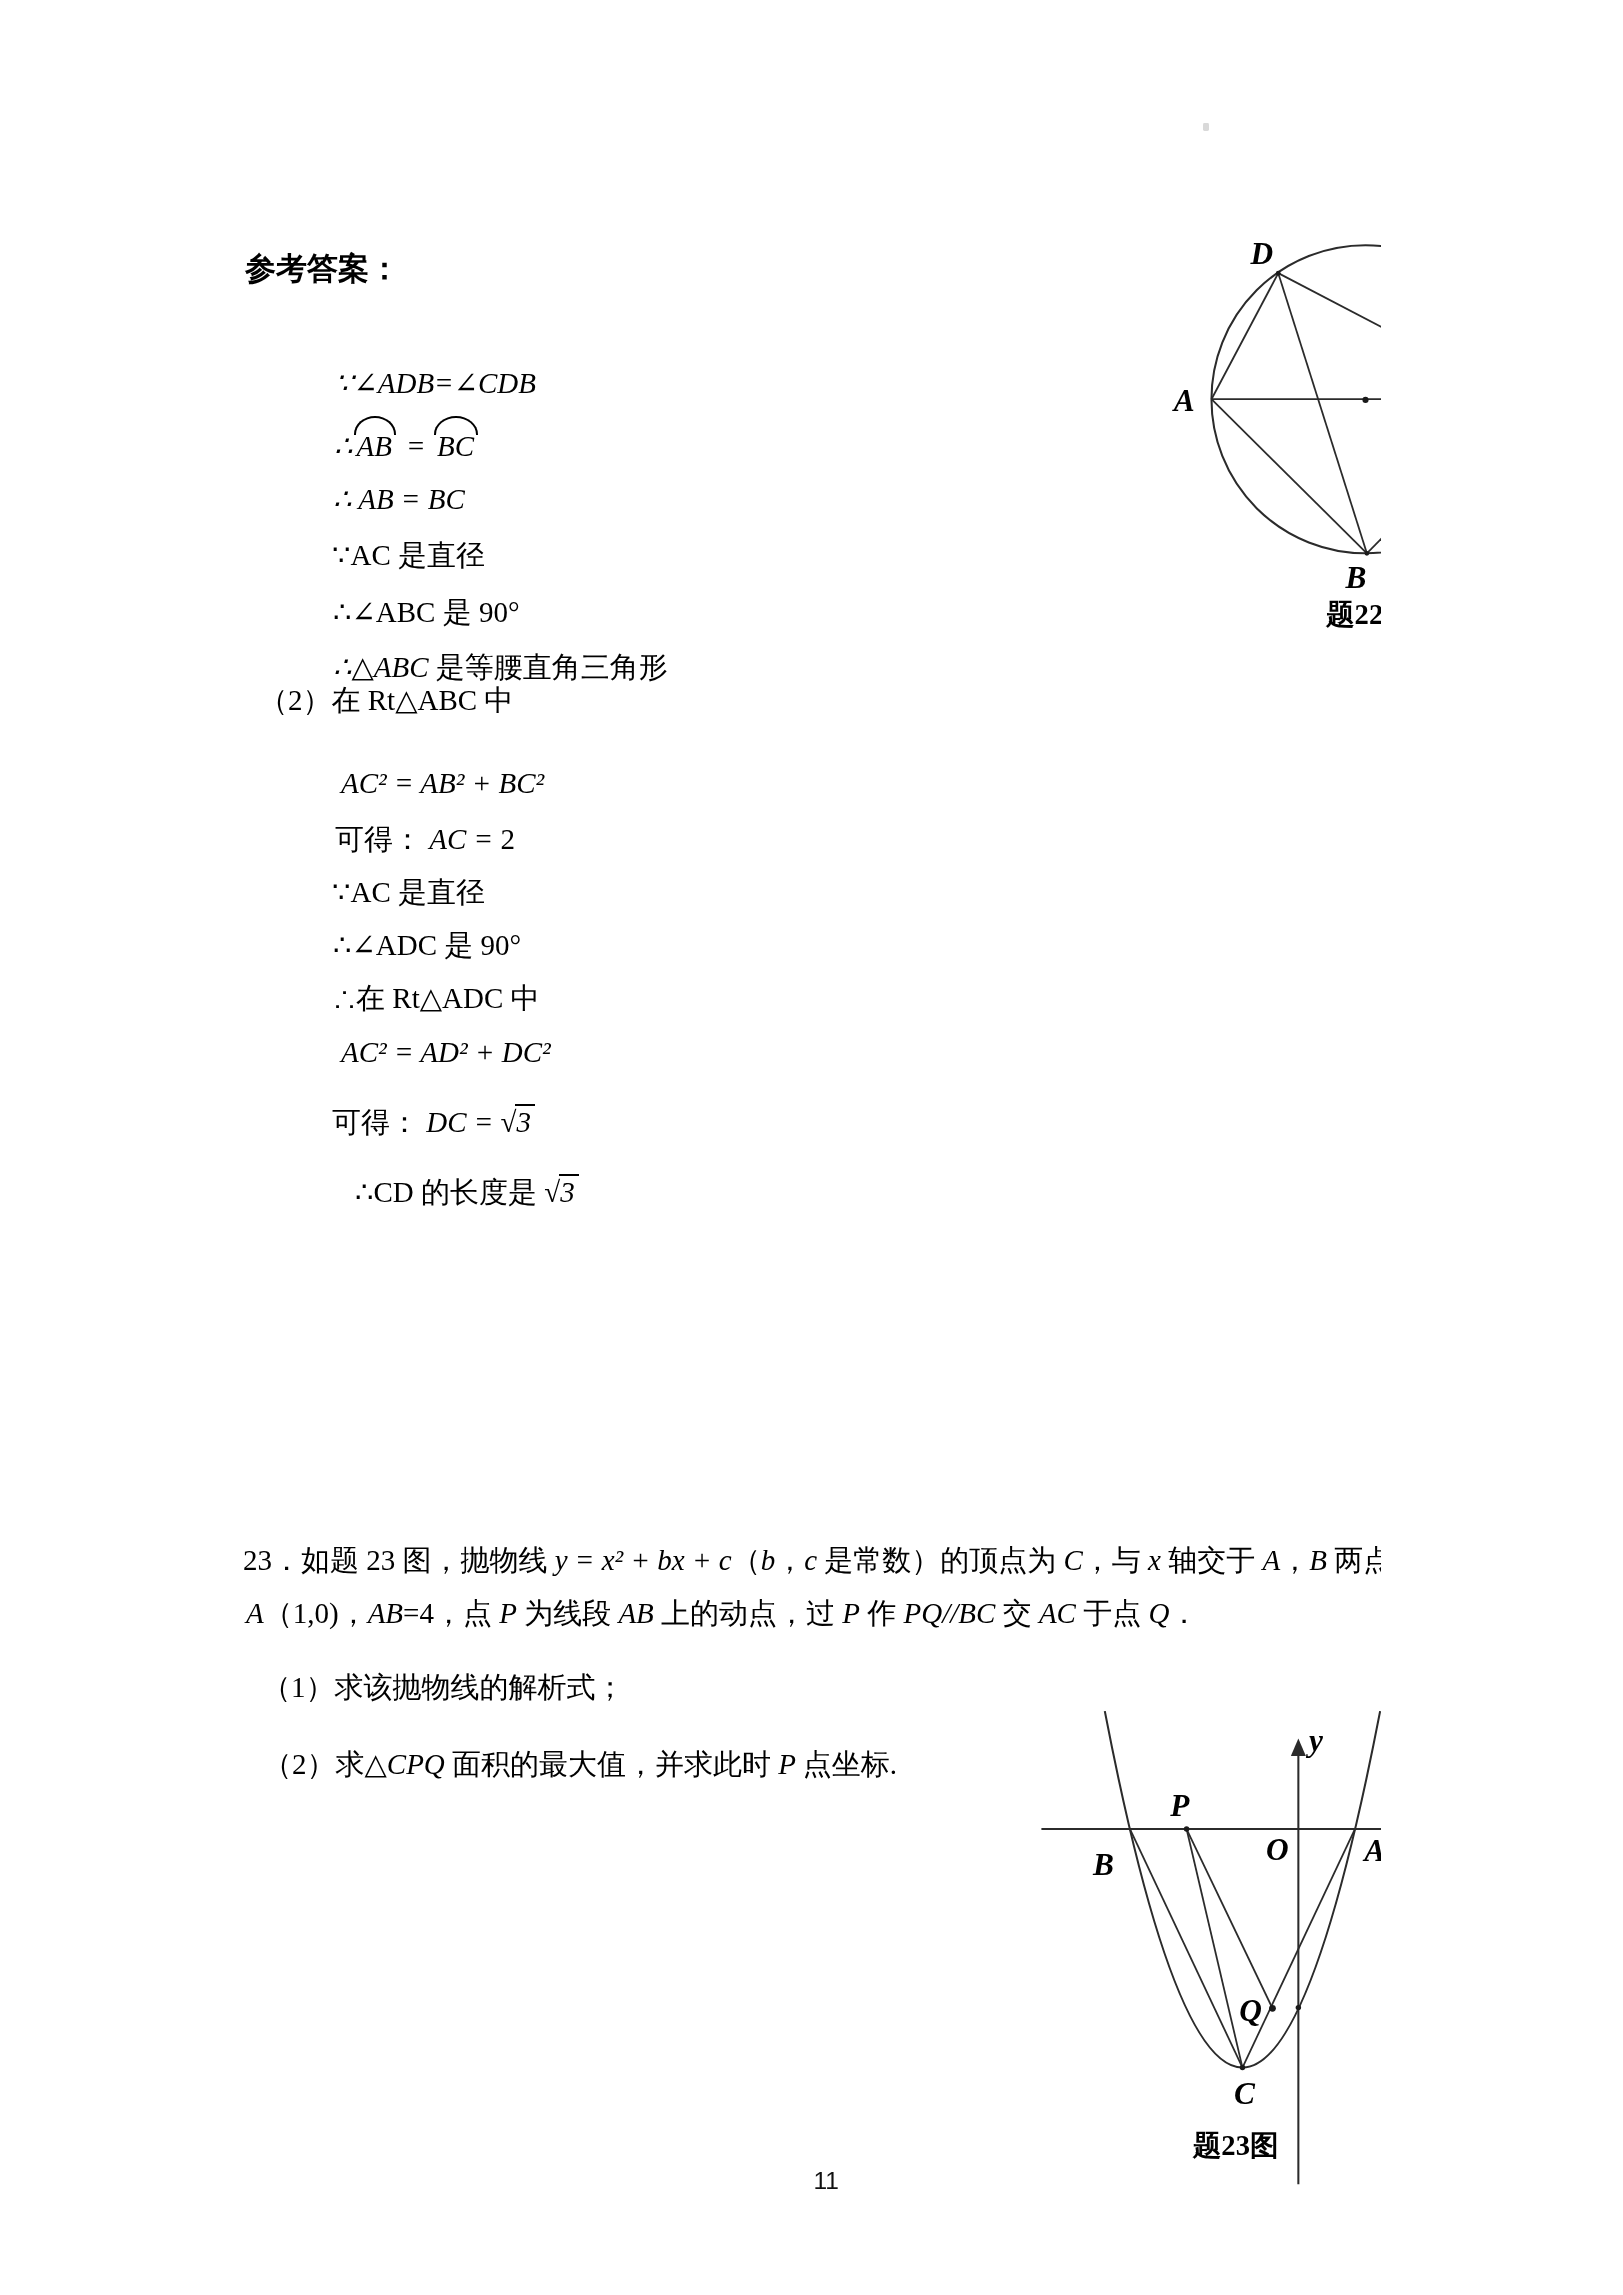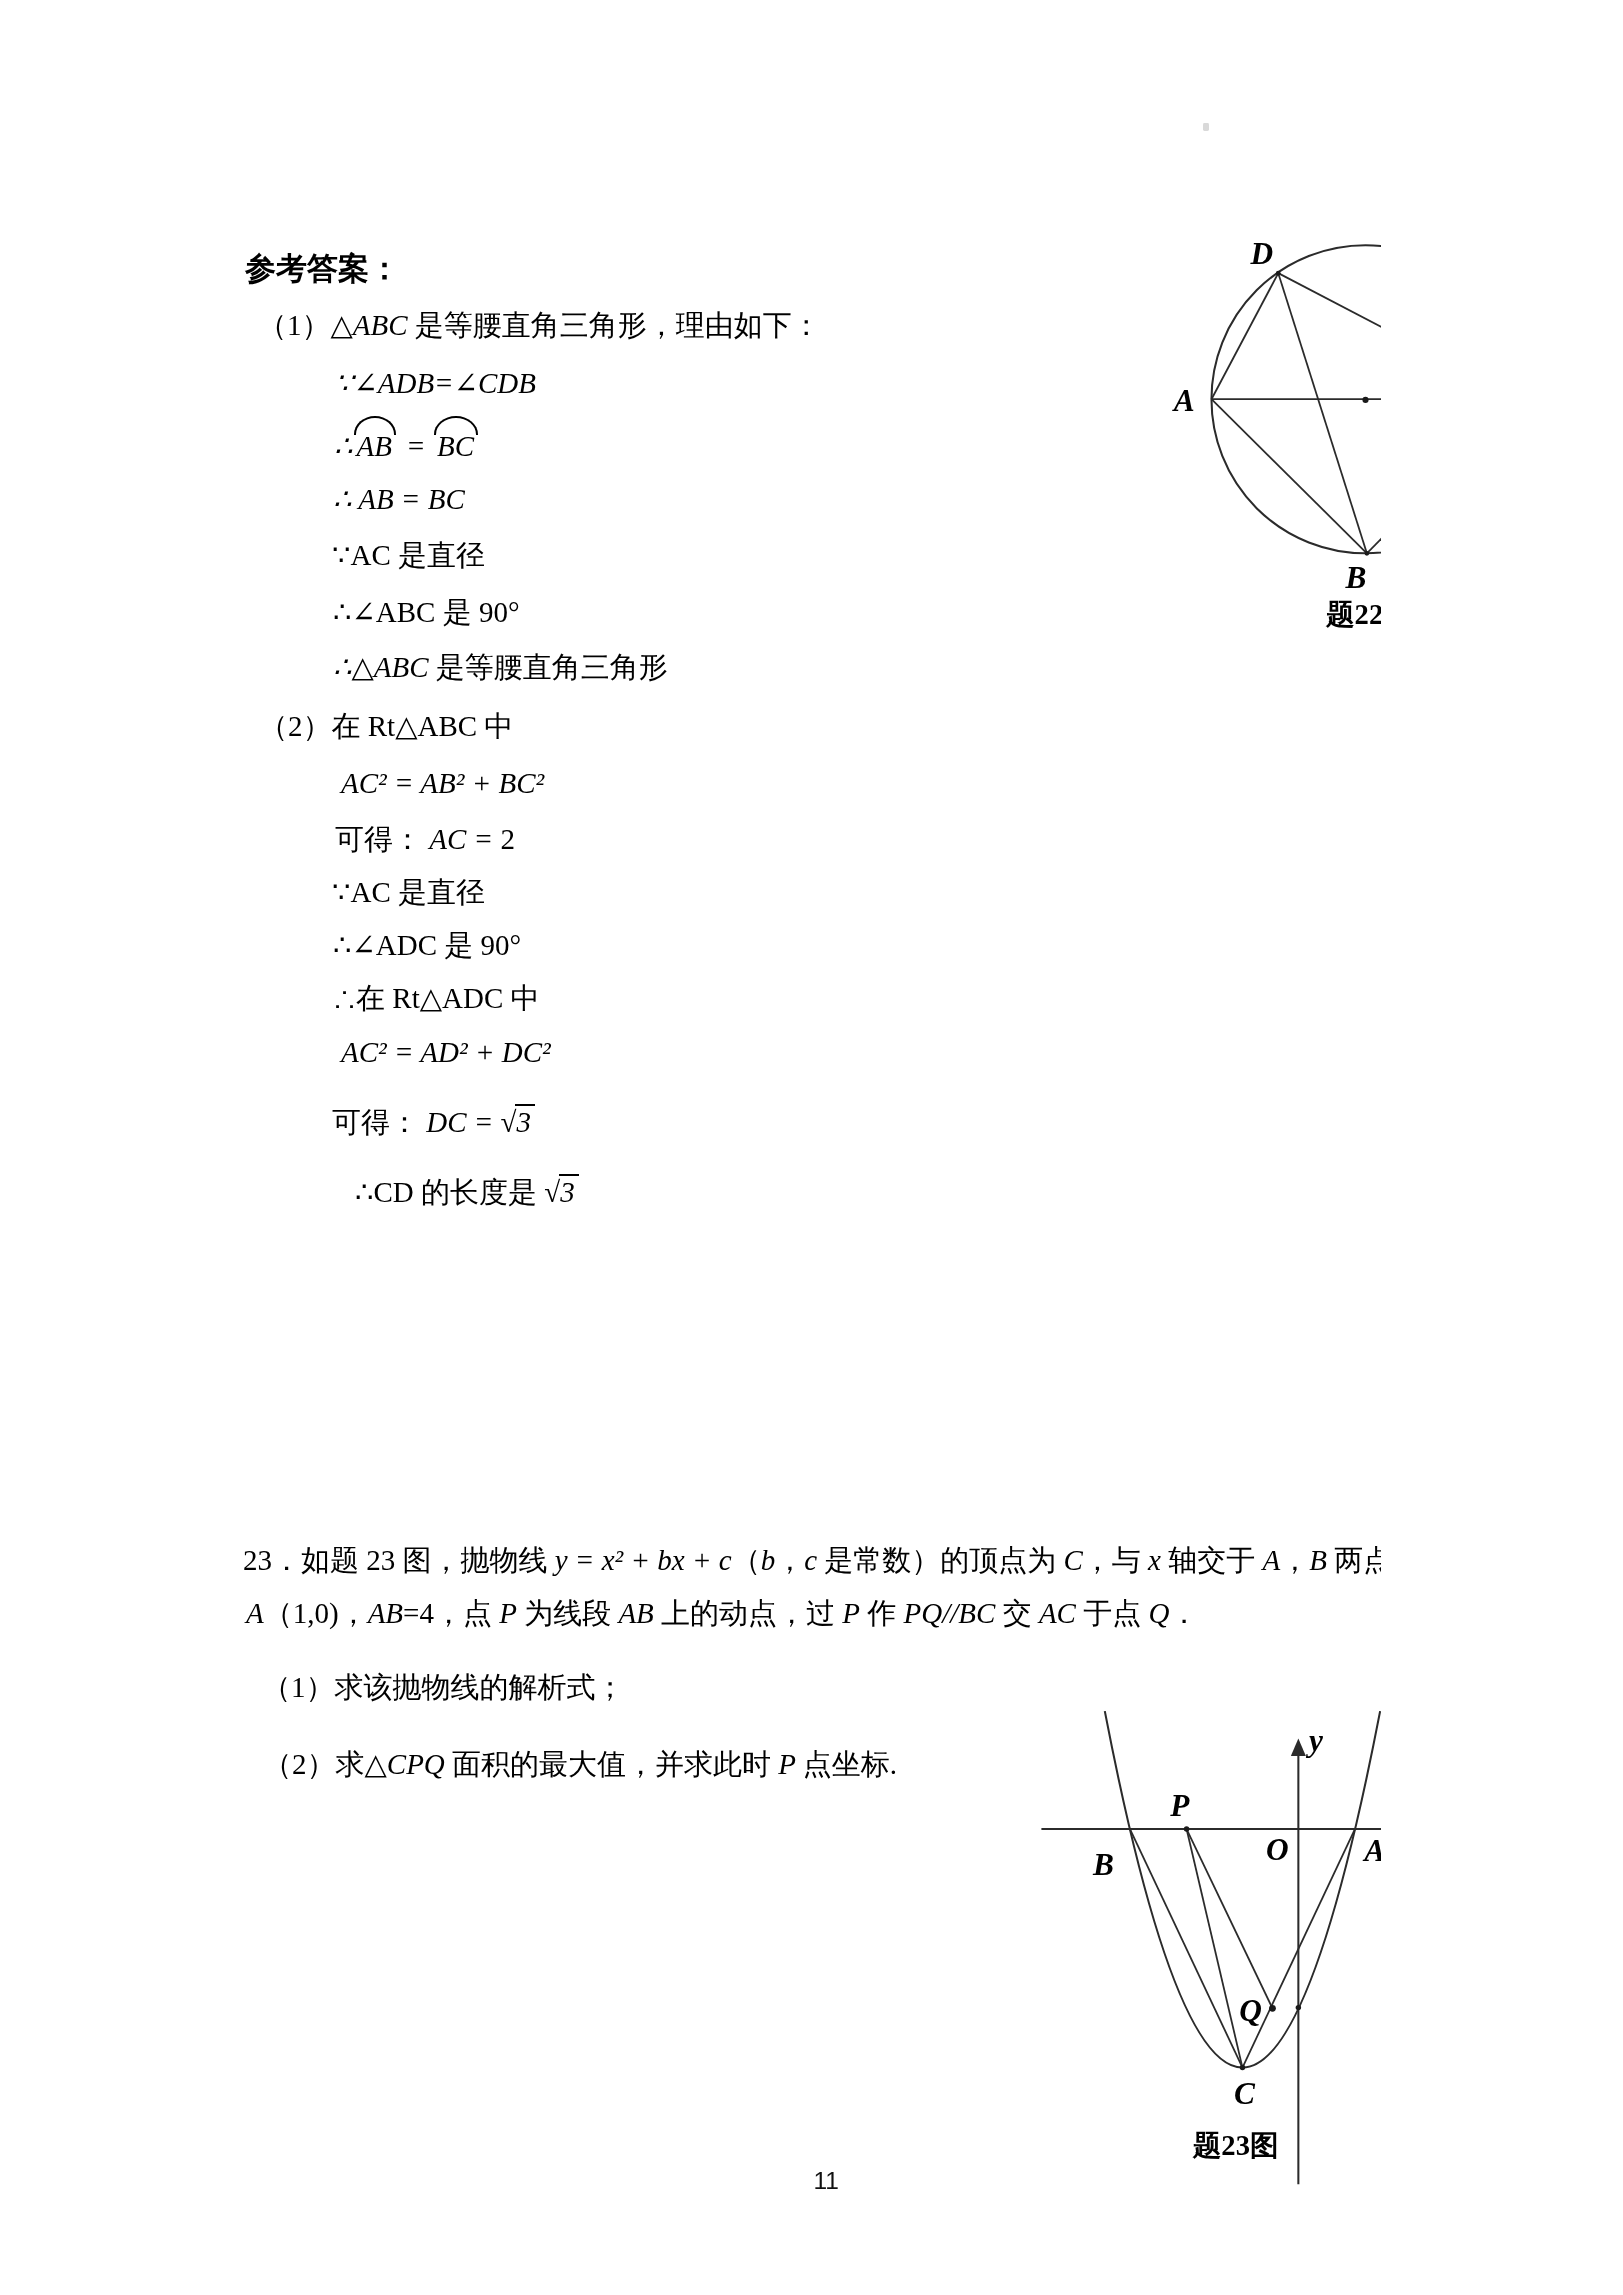--- a/index.html
+++ b/index.html
@@ -68,28 +68,27 @@
 </style>
 </head>
 <body>
 
 <div id="page">
 
   <div id="artifact-dot"></div>
 
   <div class="line title-line" style="left:245px;top:250px;">参考答案：</div>
 
-  <div class="line" style="left:258px;top:307px;"><span class="seg-z">（1）</span><span class="seg-m">△ABC </span><span class="seg-z">是等腰直角三角形，理由如下：</span></div>
   <div class="line" style="left:335px;top:365px;"><span class="seg-m">∵∠ADB=∠CDB</span></div>
   <div class="line" style="left:334px;top:428px;"><span class="seg-m">∴</span><span class="arcseg">AB</span><span class="seg-m"> = </span><span class="arcseg">BC</span></div>
   <div class="line" style="left:333px;top:481px;"><span class="seg-m">∴ AB = BC</span></div>
   <div class="line" style="left:332px;top:537px;"><span class="seg-r">∵AC </span><span class="seg-z">是直径</span></div>
   <div class="line" style="left:333px;top:594px;"><span class="seg-r">∴∠ABC </span><span class="seg-z">是 </span><span class="seg-r">90°</span></div>
   <div class="line" style="left:333px;top:649px;"><span class="seg-m">∴△ABC </span><span class="seg-z">是等腰直角三角形</span></div>
-  <div class="line" style="left:259px;top:708px;"><span class="seg-z">（2）在 </span><span class="seg-r">Rt△ABC </span><span class="seg-z">中</span></div>
+  <div class="line" style="left:259px;top:682px;"><span class="seg-z">（2）在 </span><span class="seg-r">Rt△ABC </span><span class="seg-z">中</span></div>
   <div class="line" style="left:341px;top:765px;"><span class="seg-m">AC² = AB² + BC²</span></div>
   <div class="line" style="left:335px;top:821px;"><span class="seg-z">可得： </span><span class="seg-m">AC = </span><span class="seg-r">2</span></div>
   <div class="line" style="left:332px;top:874px;"><span class="seg-r">∵AC </span><span class="seg-z">是直径</span></div>
   <div class="line" style="left:333px;top:927px;text-align:right;"><span class="seg-r">∴∠ADC </span><span class="seg-z">是 </span><span class="seg-r">90°</span></div>
   <div class="line" style="left:333px;top:980px;"><span class="seg-r">∴</span><span class="seg-z">在 </span><span class="seg-r">Rt△ADC </span><span class="seg-z">中</span></div>
   <div class="line" style="left:341px;top:1034px;"><span class="seg-m">AC² = AD² + DC²</span></div>
   <div class="line" style="left:332px;top:1104px;"><span class="seg-z">可得： </span><span class="seg-m">DC = </span><span class="sq"><span class="sqsym">√</span><span class="rad">3</span></span></div>
   <div class="line" style="left:355px;top:1174px;"><span class="seg-r">∴CD </span><span class="seg-z">的长度是 </span><span class="sq"><span class="sqsym">√</span><span class="rad">3</span></span></div>
 
   <div class="line q23-line" style="left:243px;top:1542px;"><span class="seg-z">23．如题 23 图，抛物线 </span><span class="seg-m">y = x² + bx + c</span><span class="seg-z">（</span><span class="seg-m">b</span><span class="seg-z">，</span><span class="seg-m">c</span><span class="seg-z"> 是常数）的顶点为 </span><span class="seg-m">C</span><span class="seg-z">，与 </span><span class="seg-m">x</span><span class="seg-z"> 轴交于 </span><span class="seg-m">A</span><span class="seg-z">，</span><span class="seg-m">B</span><span class="seg-z"> 两点，</span></div>

